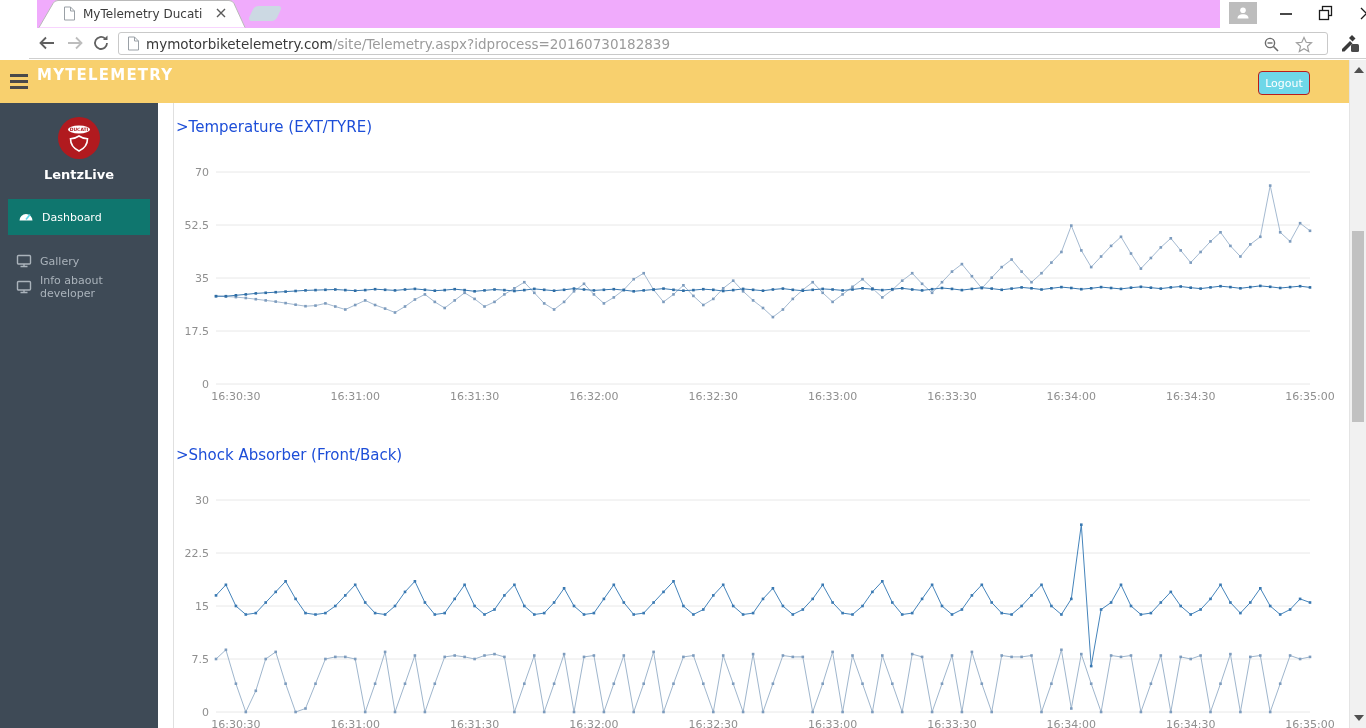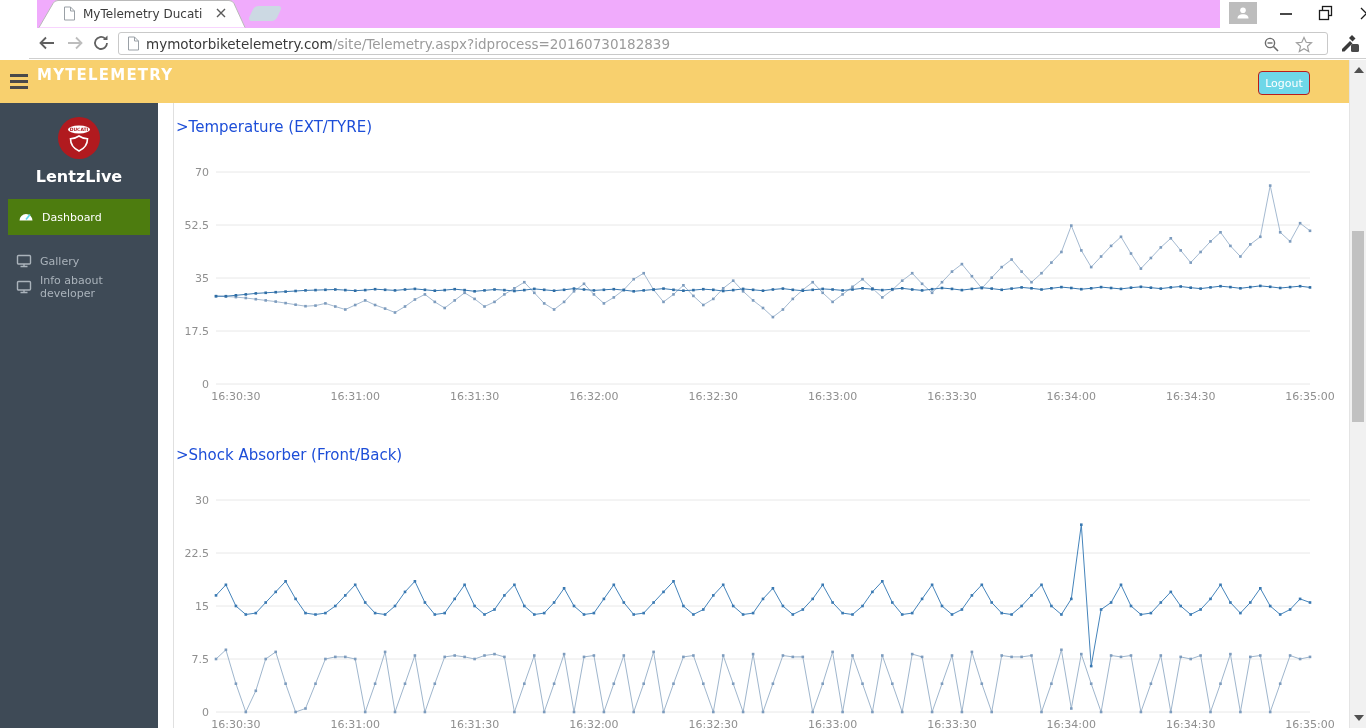--- a/index.html
+++ b/index.html
@@ -42,26 +42,26 @@
   #brand { position:absolute; left:37px; top:6px; color:#fff; font-weight:700; font-size:15px;
            letter-spacing:1.2px; }
   #logout-btn { position:absolute; right:39px; top:11px; width:52px; height:24px; background:#6ed7e8;
                 border:1px solid #b91c1c; border-radius:4px; color:#fff; font-size:11px;
                 display:flex; align-items:center; justify-content:center; }
 
   
   #sidebar { position:absolute; top:103px; left:0; width:158px; height:625px; background:#3e4a56; }
   #logo { position:absolute; left:58px; top:14px; width:42px; height:42px; }
   #username { position:absolute; left:0; top:64px; width:158px; text-align:center; color:#fff;
-              font-size:16px; font-weight:700; }
+              font-size:13px; font-weight:700; }
   .side-item { position:absolute; left:0; width:158px; height:32px; display:flex; align-items:center;
                font-size:11px; color:#aab3bb; }
   .side-item .icon { position:absolute; left:16px; width:16px; height:16px; }
   .side-item .lbl { position:absolute; left:40px; }
-  #item-dashboard { top:96px; left:8px; width:142px; height:36px; background:#4d7c0f; color:#fff;padding-left:40px; }
+  #item-dashboard { top:96px; left:8px; width:142px; height:36px; background:#0f766e; color:#fff;padding-left:40px; }
   #item-dashboard .icon { left:10px; } #item-dashboard .lbl { left:34px; }
   #item-gallery { top:142px; }
   #item-info { top:168px; }
 
   
   #content { position:absolute; top:103px; left:158px; width:1191px; height:625px; background:#fff;
              overflow:hidden; }
   #content-vline { position:absolute; left:15px; top:0; width:1px; height:625px; background:#e0e0e0; }
   .chart-title { position:absolute; left:18px; font-size:15px; color:#1d4ed8; line-height:16px; }
   #ct1 { top:16px; } #ct2 { top:344px; }

